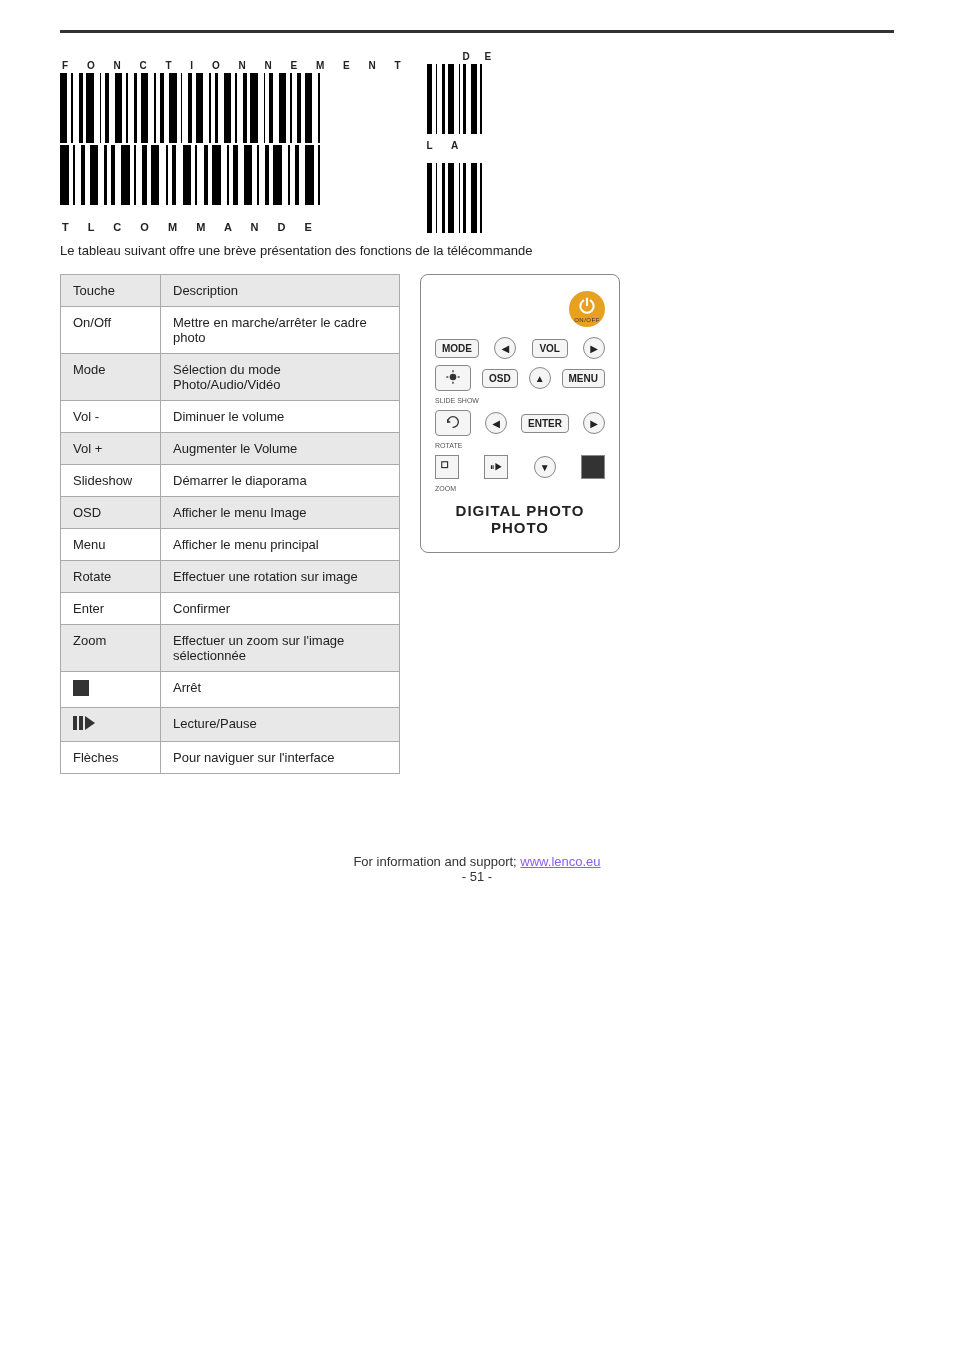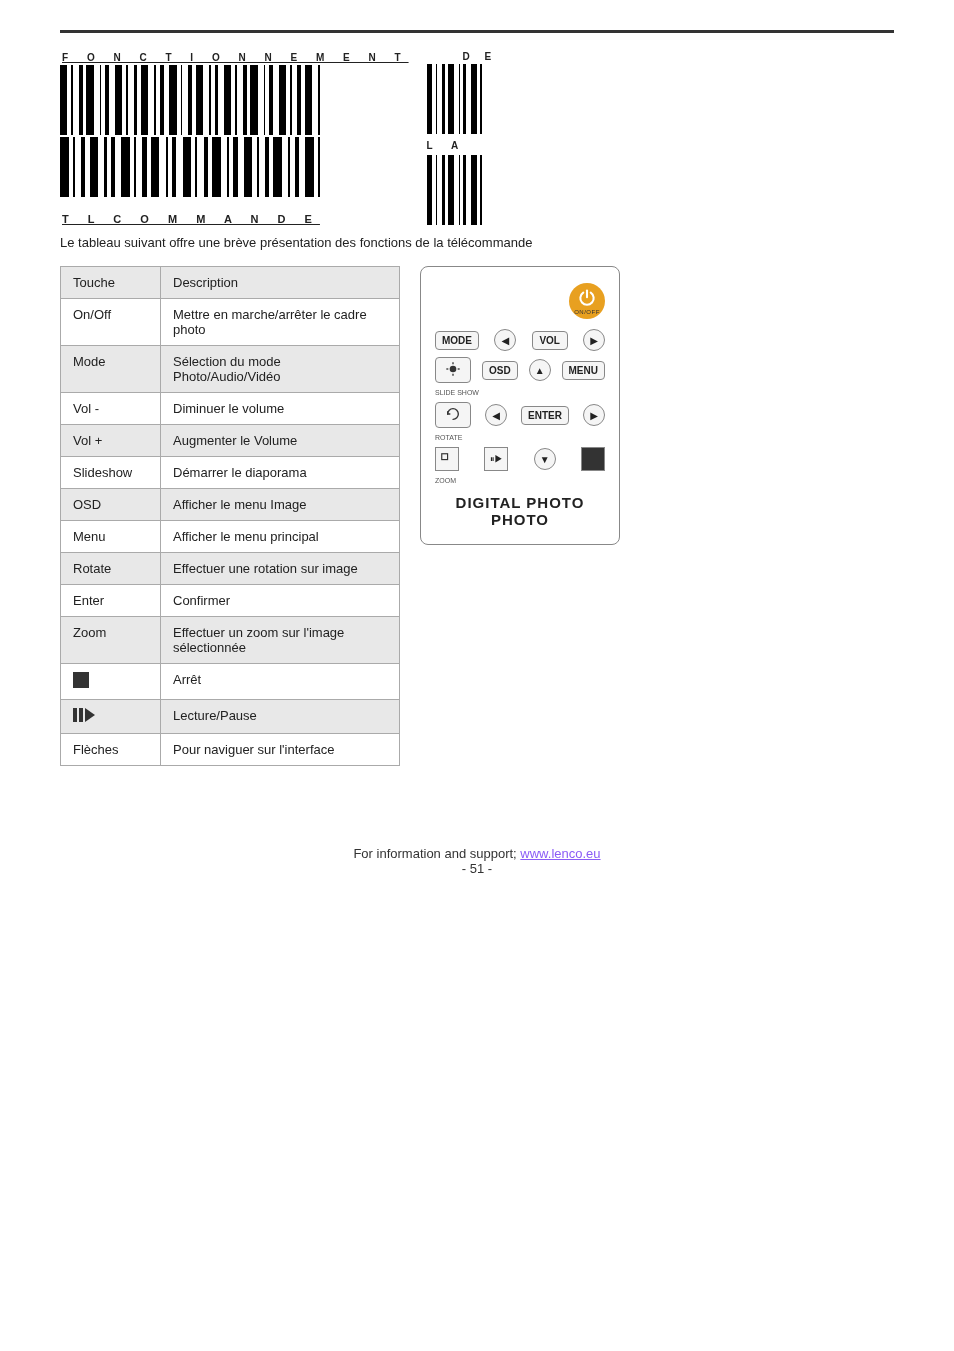--- a/index.html
+++ b/index.html
@@ -25,21 +25,20 @@
       display: flex;
       align-items: flex-end;
       gap: 18px;
       margin-bottom: 10px;
     }
 
     .barcode-main {
       display: flex;
       flex-direction: column;
       align-items: flex-start;
-      text-decoration: underline;
     }
 
     
     .barcode-large {
       width: 260px;
       height: 70px;
       display: flex;
       gap: 1px;
       align-items: stretch;
     }
@@ -93,21 +92,21 @@
       font-weight: bold;
       letter-spacing: 6px;
       margin-bottom: 2px;
       padding-left: 36px;
     }
 
     .la-label {
       font-size: 10px;
       font-weight: bold;
       letter-spacing: 8px;
-      margin-bottom: 4px;
+      margin-bottom: 12px;
     }
 
     .barcode-de-la {
       display: flex;
       flex-direction: column;
       gap: 6px;
     }
 
     .barcode-de-wrap, .barcode-la-wrap {
       display: flex;

